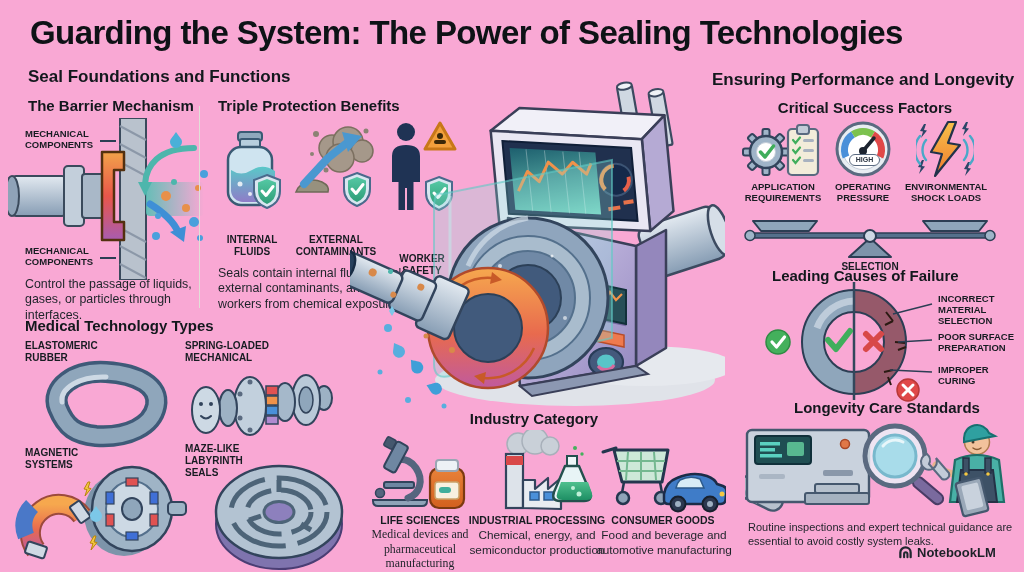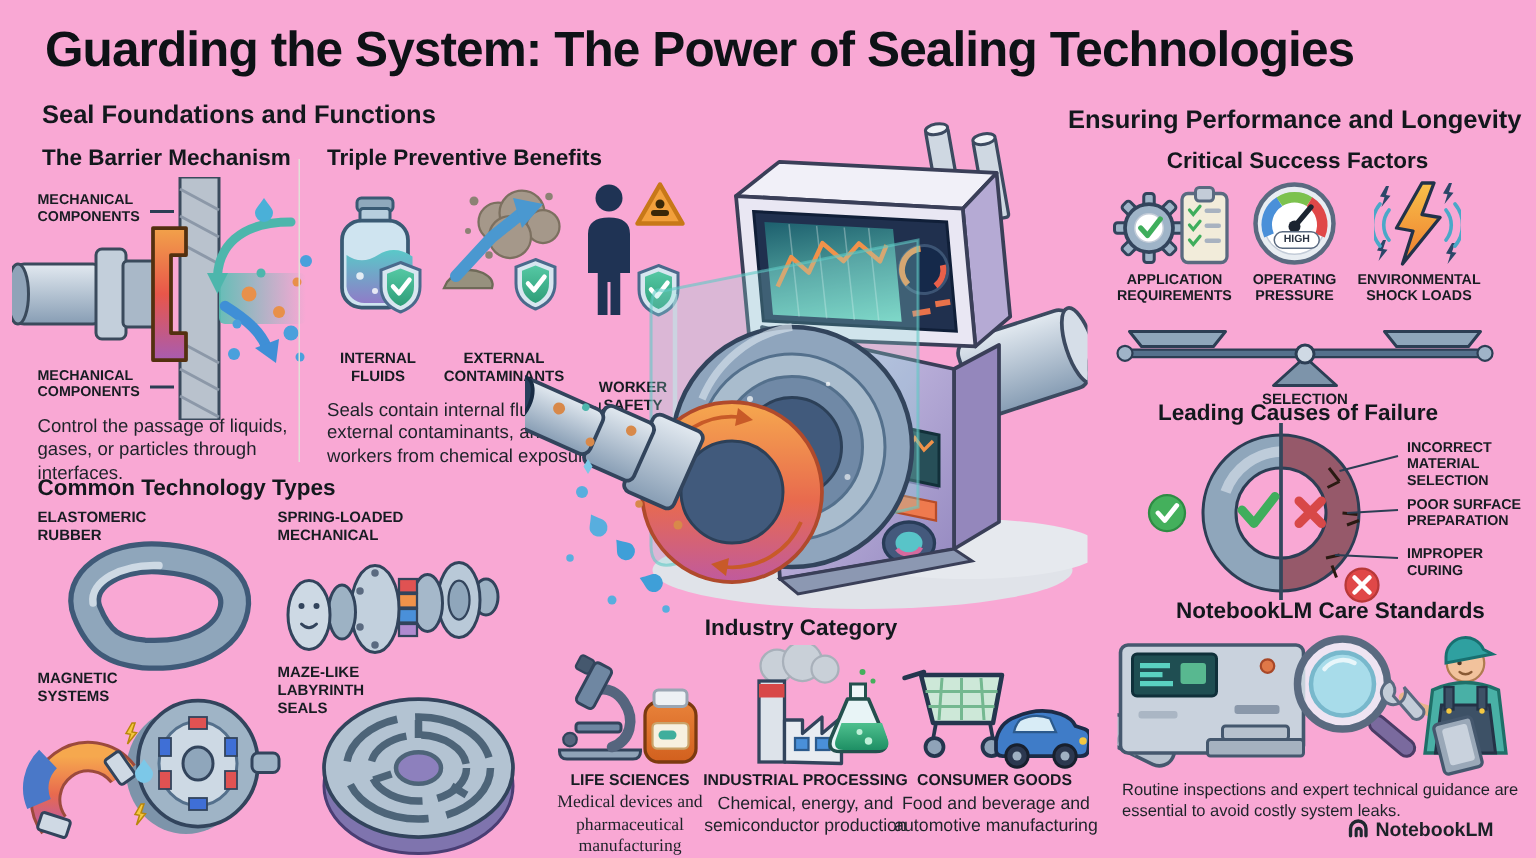--- a/index.html
+++ b/index.html
@@ -122,21 +122,21 @@
     </g>
   </svg>
   <div class="abs lbl-s" style="left:25px;top:128px;width:80px;">MECHANICAL COMPONENTS</div>
   <div class="conn" style="left:100px;top:140px;width:16px;"></div>
   <div class="abs lbl-s" style="left:25px;top:245px;width:80px;">MECHANICAL COMPONENTS</div>
   <div class="conn" style="left:100px;top:257px;width:16px;"></div>
   <div class="abs cap" style="left:25px;top:277px;width:178px;">Control the passage of liquids, gases, or particles through interfaces.</div>
 
   <div class="vdiv" style="left:199px;top:106px;height:202px;"></div>
 
-  <div class="abs h3" style="left:218px;top:97px;">Triple Preventive Benefits</div>
+  <div class="abs h3" style="left:218px;top:97px;">Triple Protection Benefits</div>
 
   <svg class="abs" style="left:220px;top:126px;" width="66" height="88" viewBox="0 0 66 88">
     <rect x="18" y="6" width="24" height="9" rx="3" fill="#8fa8bc" stroke="#3a5a74" stroke-width="2"></rect>
     <rect x="20" y="13" width="20" height="10" rx="2" fill="#b6cede" stroke="#3a5a74" stroke-width="2"></rect>
     <rect x="8" y="21" width="44" height="58" rx="13" fill="#cfe4f0" stroke="#3a5a74" stroke-width="2.5"></rect>
     <path d="M11,44 q10,7 21,0 q11,-7 23,1 l0,20 a12,12 0 0 1 -12,11 h-20 a12,12 0 0 1 -12,-11 z" fill="url(#gradLiq)"></path>
     <circle cx="20" cy="58" r="2.5" fill="#fff" opacity="0.8"></circle>
       <circle cx="30" cy="68" r="2" fill="#fff" opacity="0.8"></circle>
     <use href="#shieldg" x="32" y="48"></use>
   </svg>
@@ -169,21 +169,21 @@
     <circle cx="58" cy="16" r="3" fill="#3a2808"></circle>
       <rect x="52" y="20" width="12" height="4" rx="2" fill="#3a2808"></rect>
     <use href="#shieldg" x="42" y="56"></use>
   </svg>
 
   <div class="abs lbl ctr" style="left:210px;top:234px;width:84px;">INTERNAL FLUIDS</div>
   <div class="abs lbl ctr" style="left:288px;top:234px;width:96px;">EXTERNAL CONTAMINANTS</div>
   <div class="abs lbl ctr" style="left:384px;top:234px;width:76px;margin-top:19px;">WORKER SAFETY</div>
   <div class="abs cap" style="left:218px;top:266px;width:224px;">Seals contain internal fluids, block external contaminants, and protect workers from chemical exposure.</div>
 
-  <div class="abs h3" style="left:25px;top:317px;">Common Technology Types</div>
+  <div class="abs h3" style="left:25px;top:317px;">Medical Technology Types</div>
 
   <div class="abs lbl" style="left:25px;top:340px;width:110px;">ELASTOMERIC RUBBER</div>
   <svg class="abs" style="left:28px;top:350px;" width="155" height="100" viewBox="0 0 155 100">
     <path d="M30,58 C22,38 46,20 78,22 C110,24 132,36 128,56 C124,76 100,88 68,86 C48,84 38,78 30,58 Z" fill="none" stroke="#3f5a78" stroke-width="22"></path>
     <path d="M30,58 C22,38 46,20 78,22 C110,24 132,36 128,56 C124,76 100,88 68,86 C48,84 38,78 30,58 Z" fill="none" stroke="#8fa6bb" stroke-width="15"></path>
     <path d="M34,52 C32,38 52,26 78,27" fill="none" stroke="#cdd9e4" stroke-width="5" stroke-linecap="round"></path>
   </svg>
 
   <div class="abs lbl" style="left:185px;top:340px;width:120px;">SPRING-LOADED MECHANICAL</div>
   <svg class="abs" style="left:178px;top:352px;" width="165" height="100" viewBox="0 0 165 100">
@@ -482,21 +482,21 @@
     <g stroke="#2c3e54" stroke-width="1.4">
       <line x1="131" y1="32" x2="170" y2="22"></line>
       <line x1="136" y1="60" x2="170" y2="58"></line>
       <line x1="128" y1="88" x2="170" y2="90"></line>
     </g>
   </svg>
   <div class="abs lbl-s" style="left:938px;top:293px;width:86px;">INCORRECT MATERIAL SELECTION</div>
   <div class="abs lbl-s" style="left:938px;top:331px;width:86px;">POOR SURFACE PREPARATION</div>
   <div class="abs lbl-s" style="left:938px;top:364px;width:86px;">IMPROPER CURING</div>
 
-  <div class="abs h3 ctr" style="left:772px;top:399px;width:230px;">NotebookLM Care Standards</div>
+  <div class="abs h3 ctr" style="left:772px;top:399px;width:230px;">Longevity Care Standards</div>
 
   <svg class="abs" style="left:745px;top:418px;" width="265" height="100" viewBox="0 0 265 100">
     <g transform="rotate(26 18 80)">
       <rect x="-14" y="68" width="52" height="20" rx="10" fill="#b6c1cd" stroke="#45586e" stroke-width="2.4"></rect>
       <line x1="0" y1="68" x2="0" y2="88" stroke="#8a98aa" stroke-width="2"></line>
       <line x1="14" y1="68" x2="14" y2="88" stroke="#8a98aa" stroke-width="2"></line>
     </g>
     <rect x="2" y="12" width="122" height="72" rx="5" fill="#c9d2dd" stroke="#45586e" stroke-width="2.4"></rect>
     <rect x="10" y="18" width="56" height="28" rx="3" fill="#1f4e52" stroke="#10303a" stroke-width="2"></rect>
     <rect x="15" y="24" width="20" height="3.5" fill="#5ad0c0"></rect>

